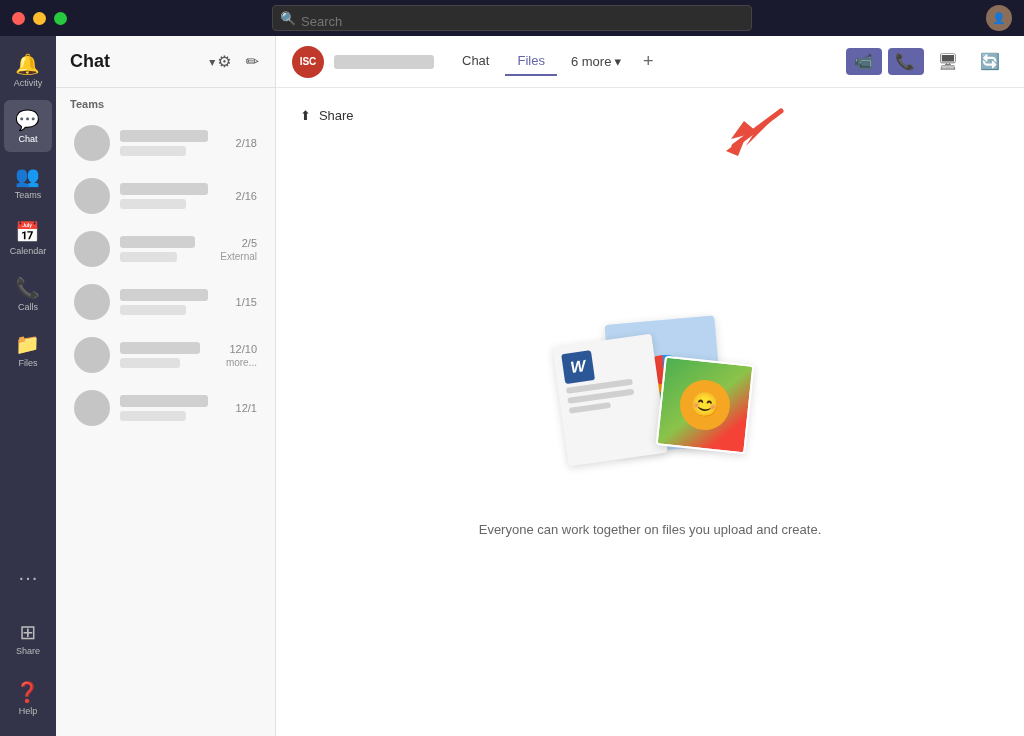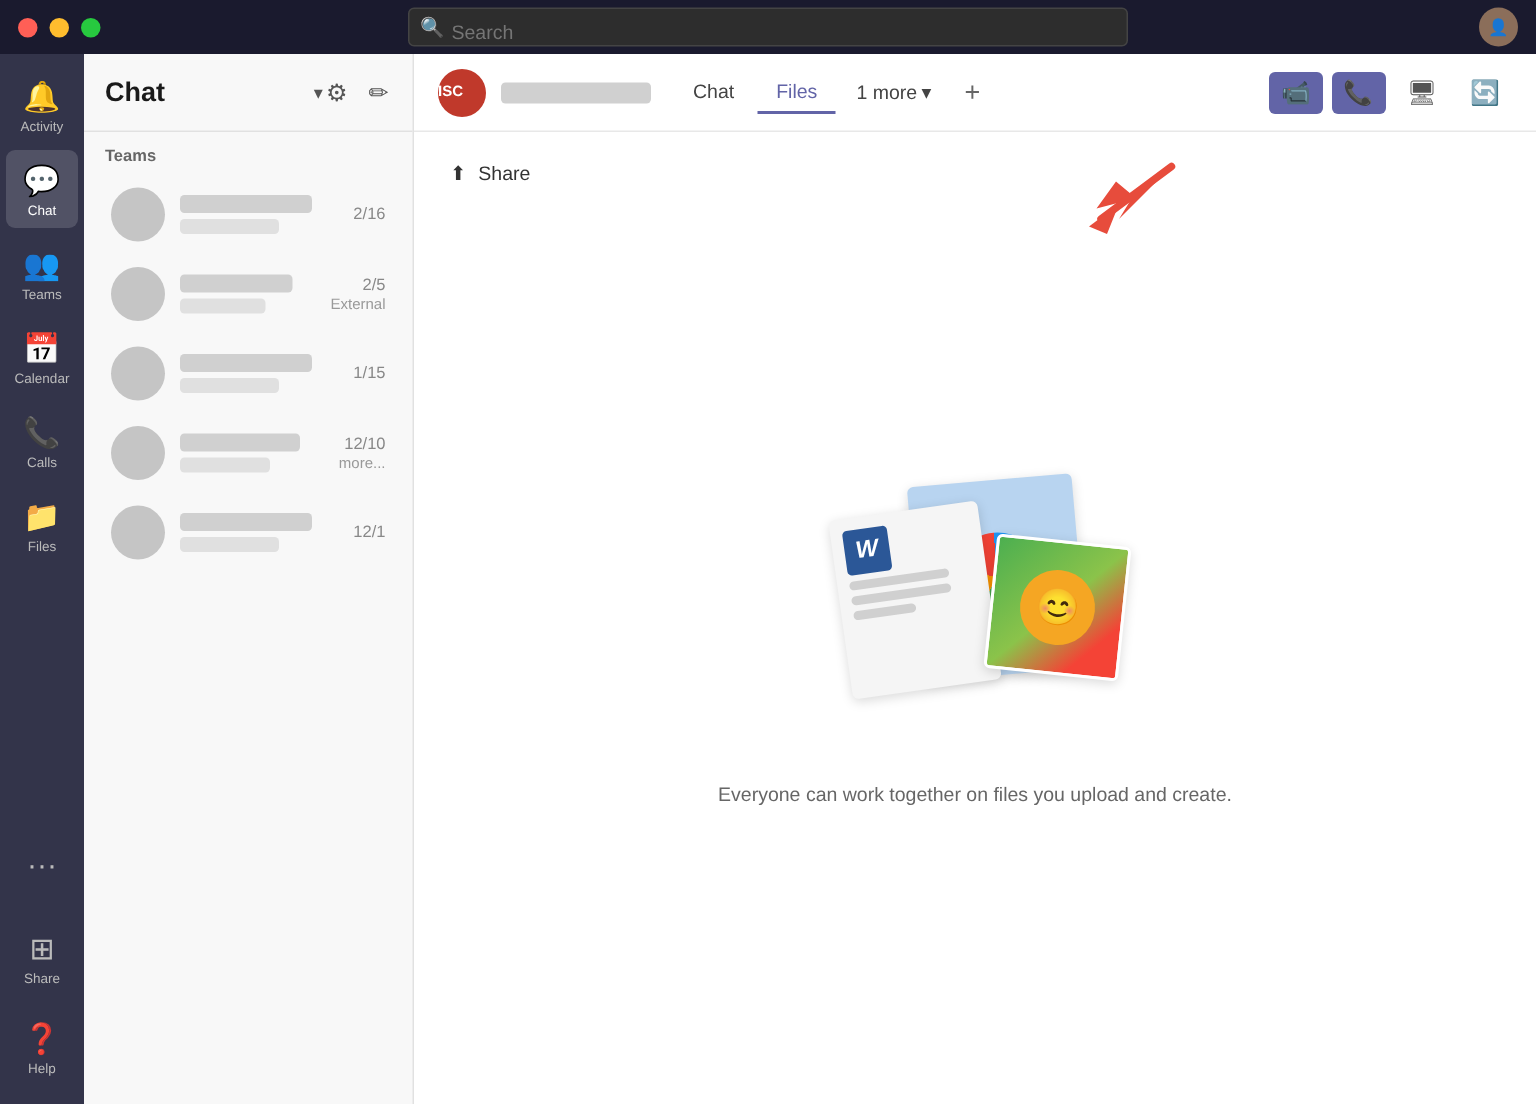--- a/index.html
+++ b/index.html
@@ -254,20 +254,21 @@
       flex-shrink: 0;
     }
     .header-avatar {
       width: 32px;
       height: 32px;
       border-radius: 50%;
       background: #c0392b;
       flex-shrink: 0;
       display: flex;
       align-items: center;
+      justify-content: center;
       color: white;
       font-size: 10px;
       font-weight: bold;
       margin-right: 10px;
     }
     .header-name {
       font-size: 14px;
       font-weight: 600;
       color: #1a1a1a;
       background: #d0d0d0;
@@ -539,20 +540,30 @@
       <span>Teams</span>
     </div>
     <div class="chat-list">
       <div class="chat-item">
         <div class="chat-avatar"></div>
         <div class="chat-info">
           <div class="chat-name"></div>
           <div class="chat-preview"></div>
         </div>
         <div class="chat-meta">
+          <span class="chat-date">2/18</span>
+        </div>
+      </div>
+      <div class="chat-item">
+        <div class="chat-avatar"></div>
+        <div class="chat-info">
+          <div class="chat-name"></div>
+          <div class="chat-preview"></div>
+        </div>
+        <div class="chat-meta">
           <span class="chat-date">2/16</span>
         </div>
       </div>
       <div class="chat-item">
         <div class="chat-avatar"></div>
         <div class="chat-info">
           <div class="chat-name"></div>
           <div class="chat-preview"></div>
         </div>
         <div class="chat-meta">
@@ -610,21 +621,21 @@
       </div>
       <div class="header-name"></div>
       <div class="header-tabs">
         <div class="header-tab">
           <span>Chat</span>
         </div>
         <div class="header-tab active">
           <span>Files</span>
         </div>
         <div class="more-tab">
-          <span>1 more</span>
+          <span>6 more</span>
           <span>▾</span>
         </div>
         <div class="add-tab">
           <span>+</span>
         </div>
       </div>
       <div class="header-actions">
         <button class="header-action-btn active">
           <span>📹</span>
         </button>

